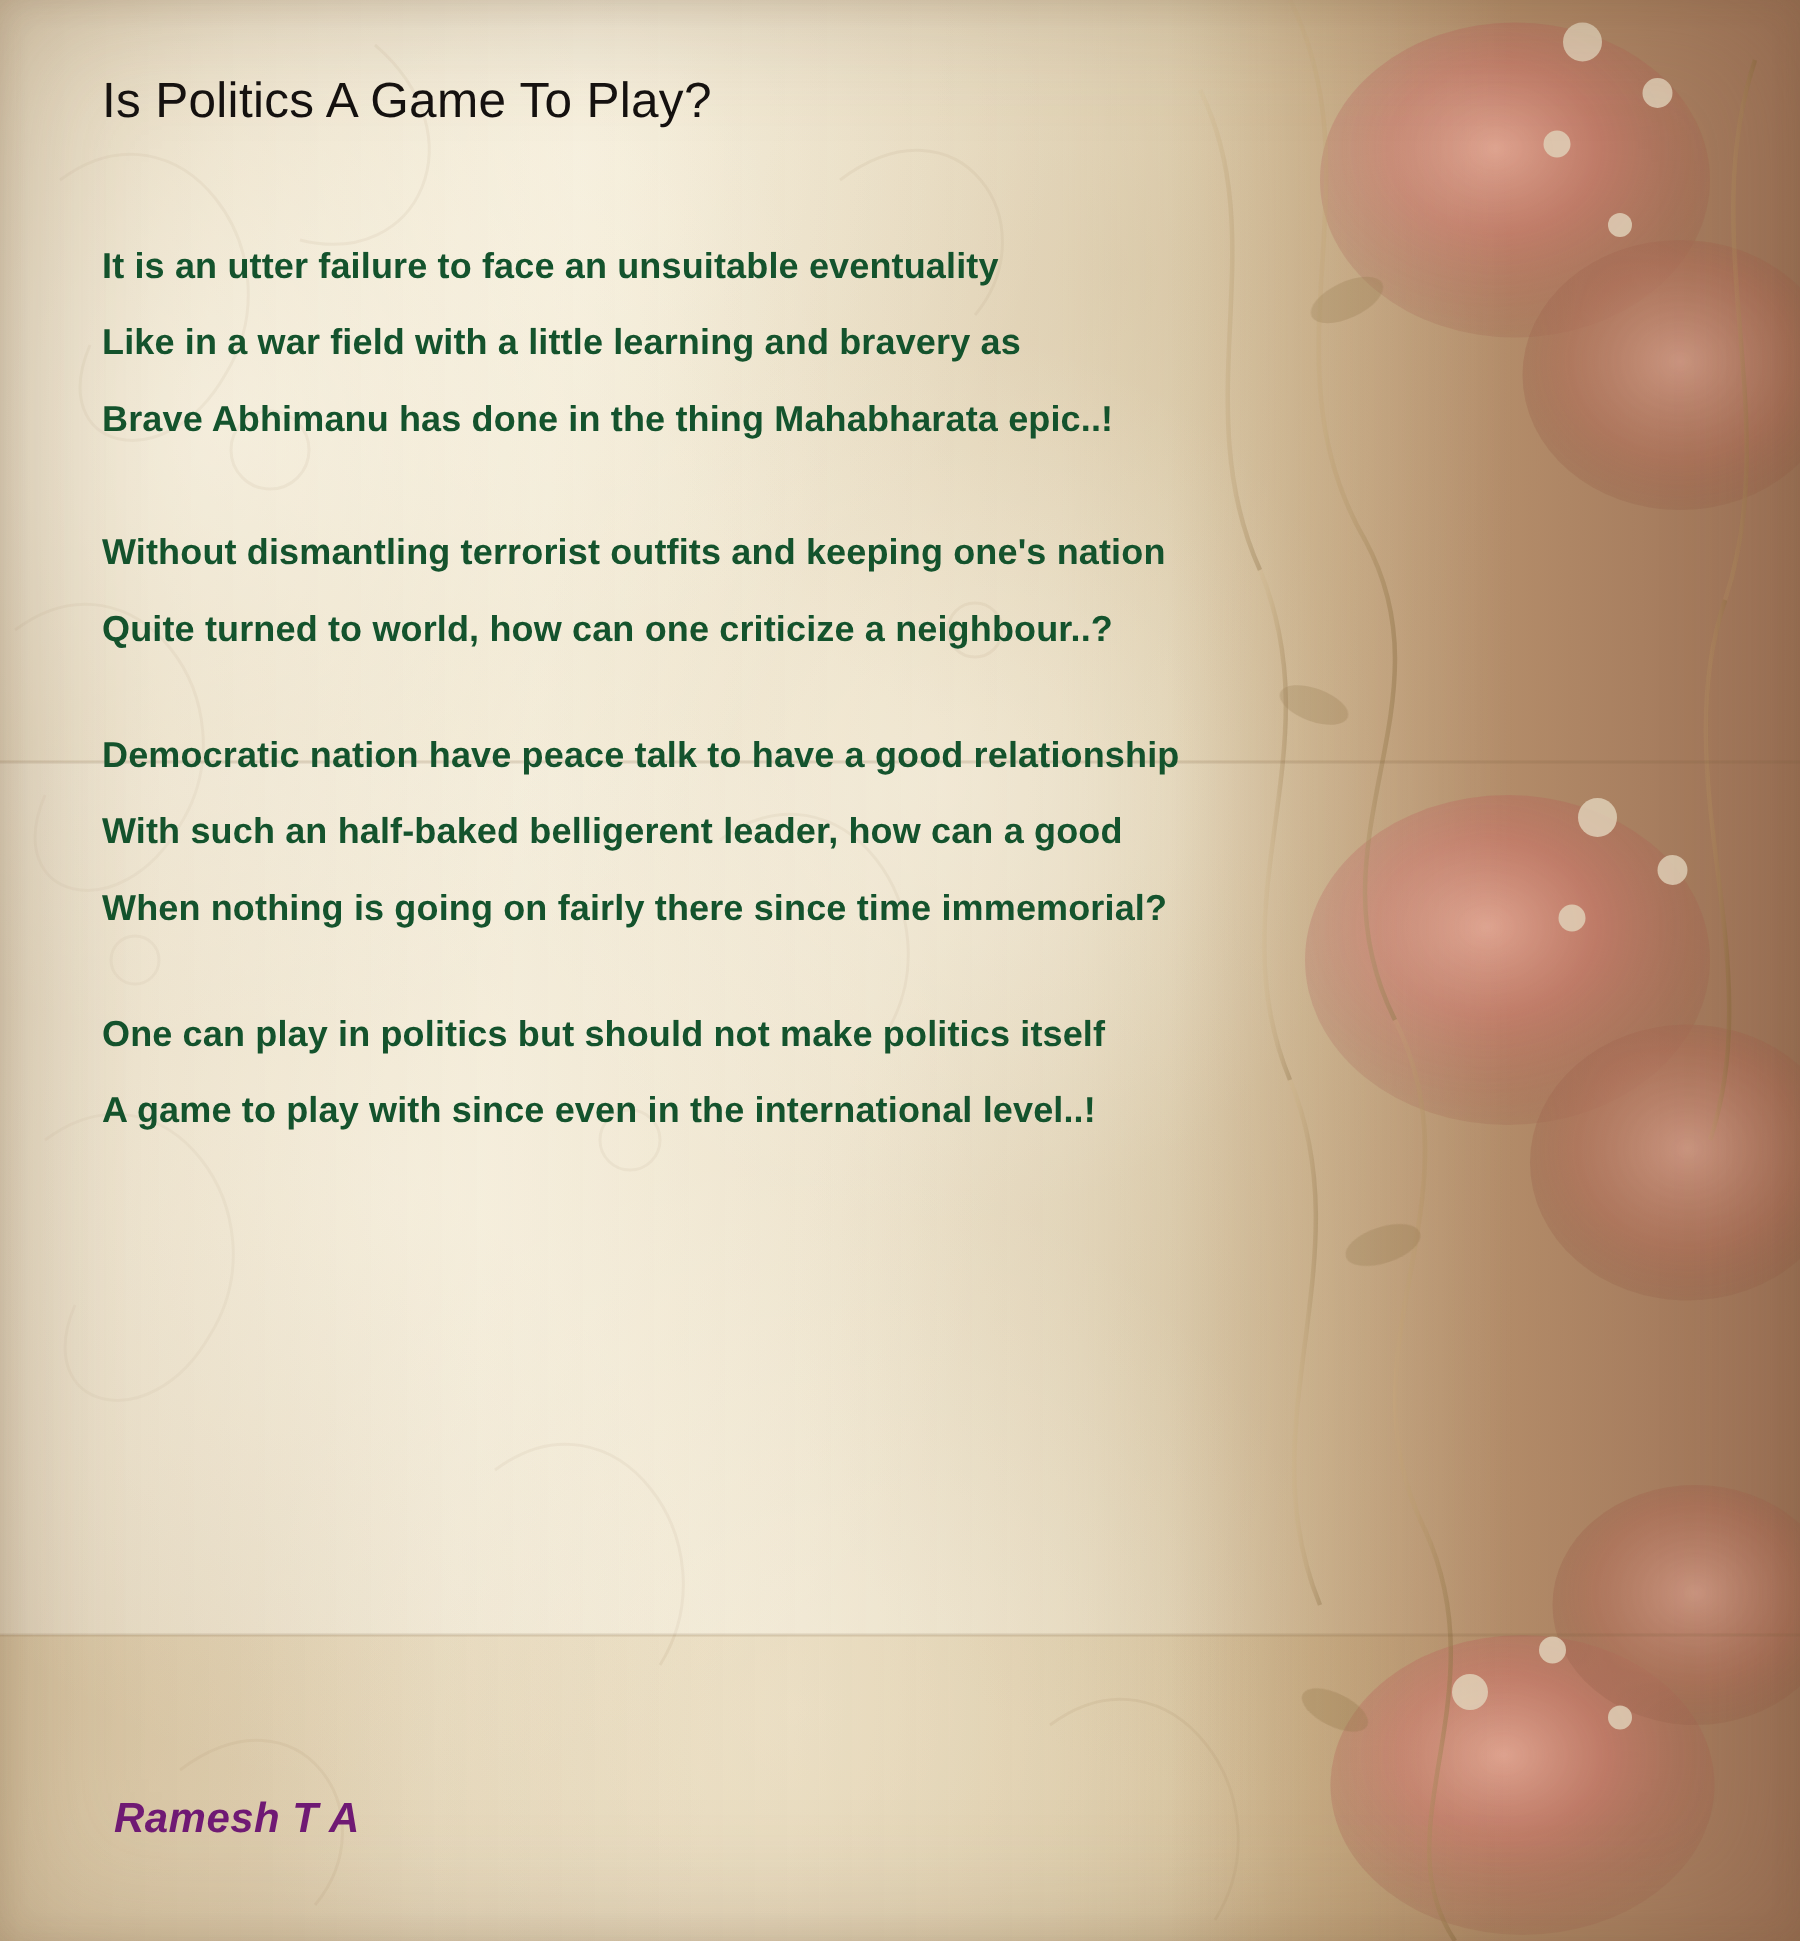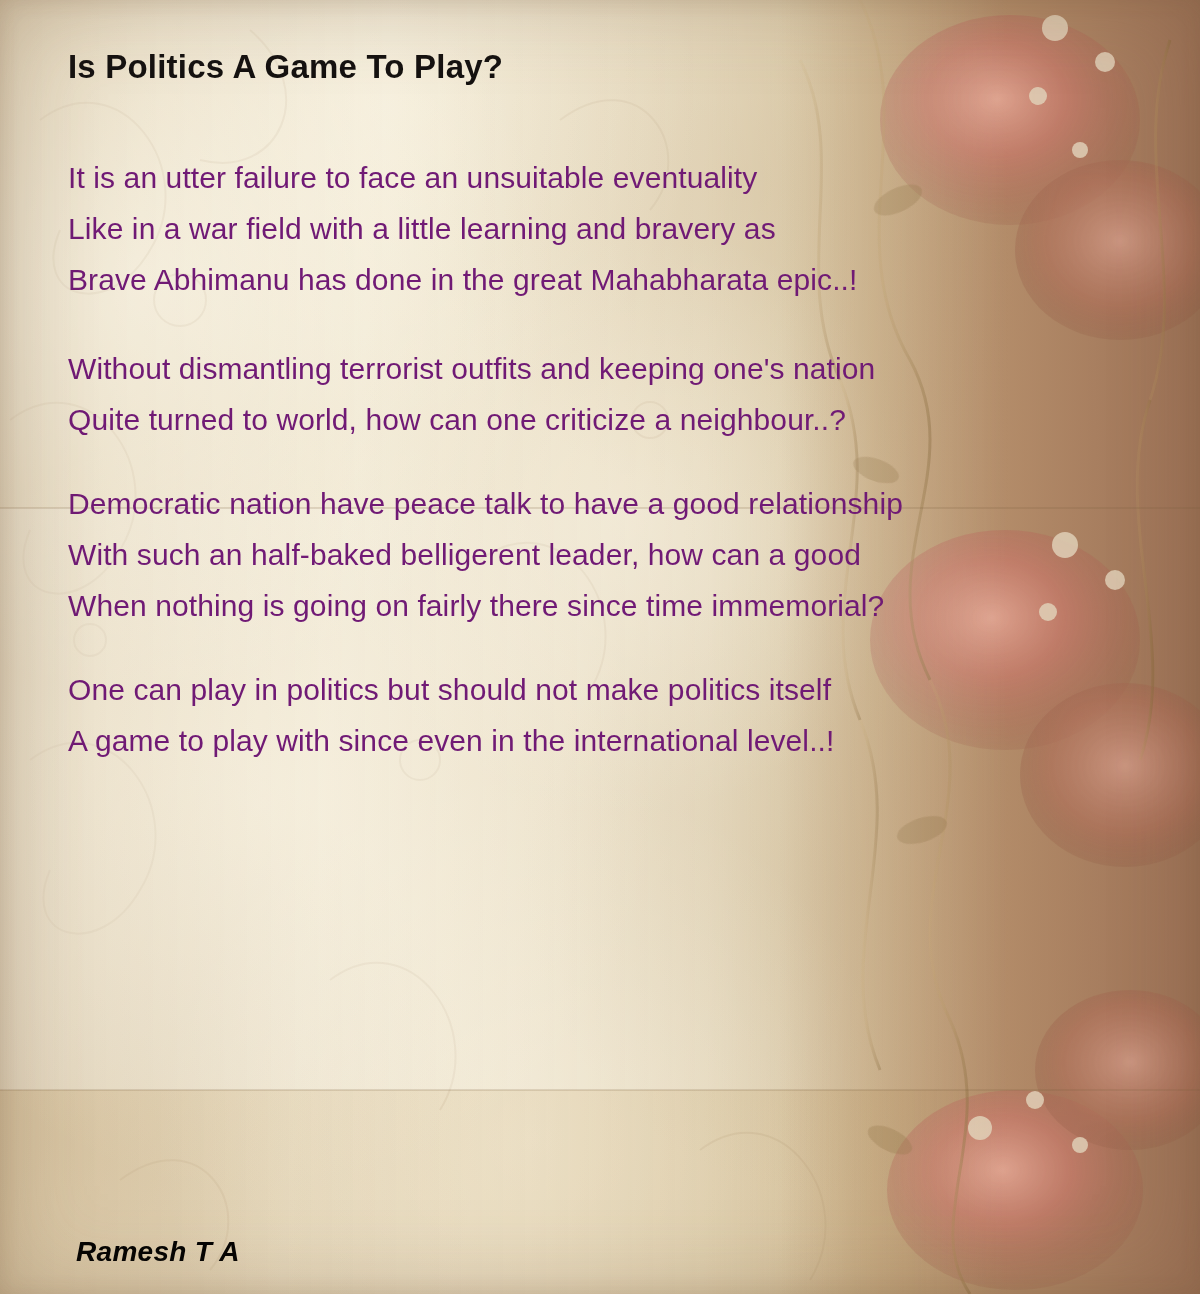--- a/index.html
+++ b/index.html
@@ -98,55 +98,54 @@
     position: absolute;
     inset: 0;
     padding: 44px 0 0 0;
   }
 
   .poem-title {
     position: absolute;
     left: 68px;
     top: 48px;
     font-size: 33px;
-    font-weight: bold;
+    font-weight: normal;
     color: #141110;
     letter-spacing: 0.2px;
     white-space: nowrap;
   }
 
   .stanzas {
     position: absolute;
     left: 68px;
     top: 152px;
     width: 990px;
   }
 
   .stanza {
     margin-bottom: 33px;
   }
   .line {
-    font-size: 30px;
-    font-weight: normal;
-    color: #701a75;
+    font-size: 24px;
+    font-weight: bold;
+    color: #14532d;
     line-height: 51px;
     white-space: nowrap;
     letter-spacing: 0.1px;
   }
 
   .author {
     position: absolute;
     left: 76px;
     top: 1196px;
     font-size: 28px;
     font-style: italic;
     font-weight: bold;
-    color: #000000;
+    color: #701a75;
     letter-spacing: 0.3px;
-    margin-top: 40px;
   }
 
   .vignette {
     position: absolute;
     inset: 0;
     pointer-events: none;
     box-shadow: inset 0 0 90px rgba(120,90,58,0.30), inset 0 0 22px rgba(120,90,58,0.20);
   }
 </style>
 </head>
@@ -241,21 +240,21 @@
 
   <div class="content">
 
     <div class="poem-title">Is Politics A Game To Play?</div>
 
     <div class="stanzas">
 
       <div class="stanza">
         <div class="line">It is an utter failure to face an unsuitable eventuality</div>
         <div class="line">Like in a war field with a little learning and bravery as</div>
-        <div class="line">Brave Abhimanu has done in the great Mahabharata epic..!</div>
+        <div class="line">Brave Abhimanu has done in the thing Mahabharata epic..!</div>
       </div>
 
 
       <div class="stanza" style="margin-top:38px">
         <div class="line">Without dismantling terrorist outfits and keeping one's nation</div>
         <div class="line">Quite turned to world, how can one criticize a neighbour..?</div>
       </div>
 
       <div class="stanza">
         <div class="line">Democratic nation have peace talk to have a good relationship</div>

